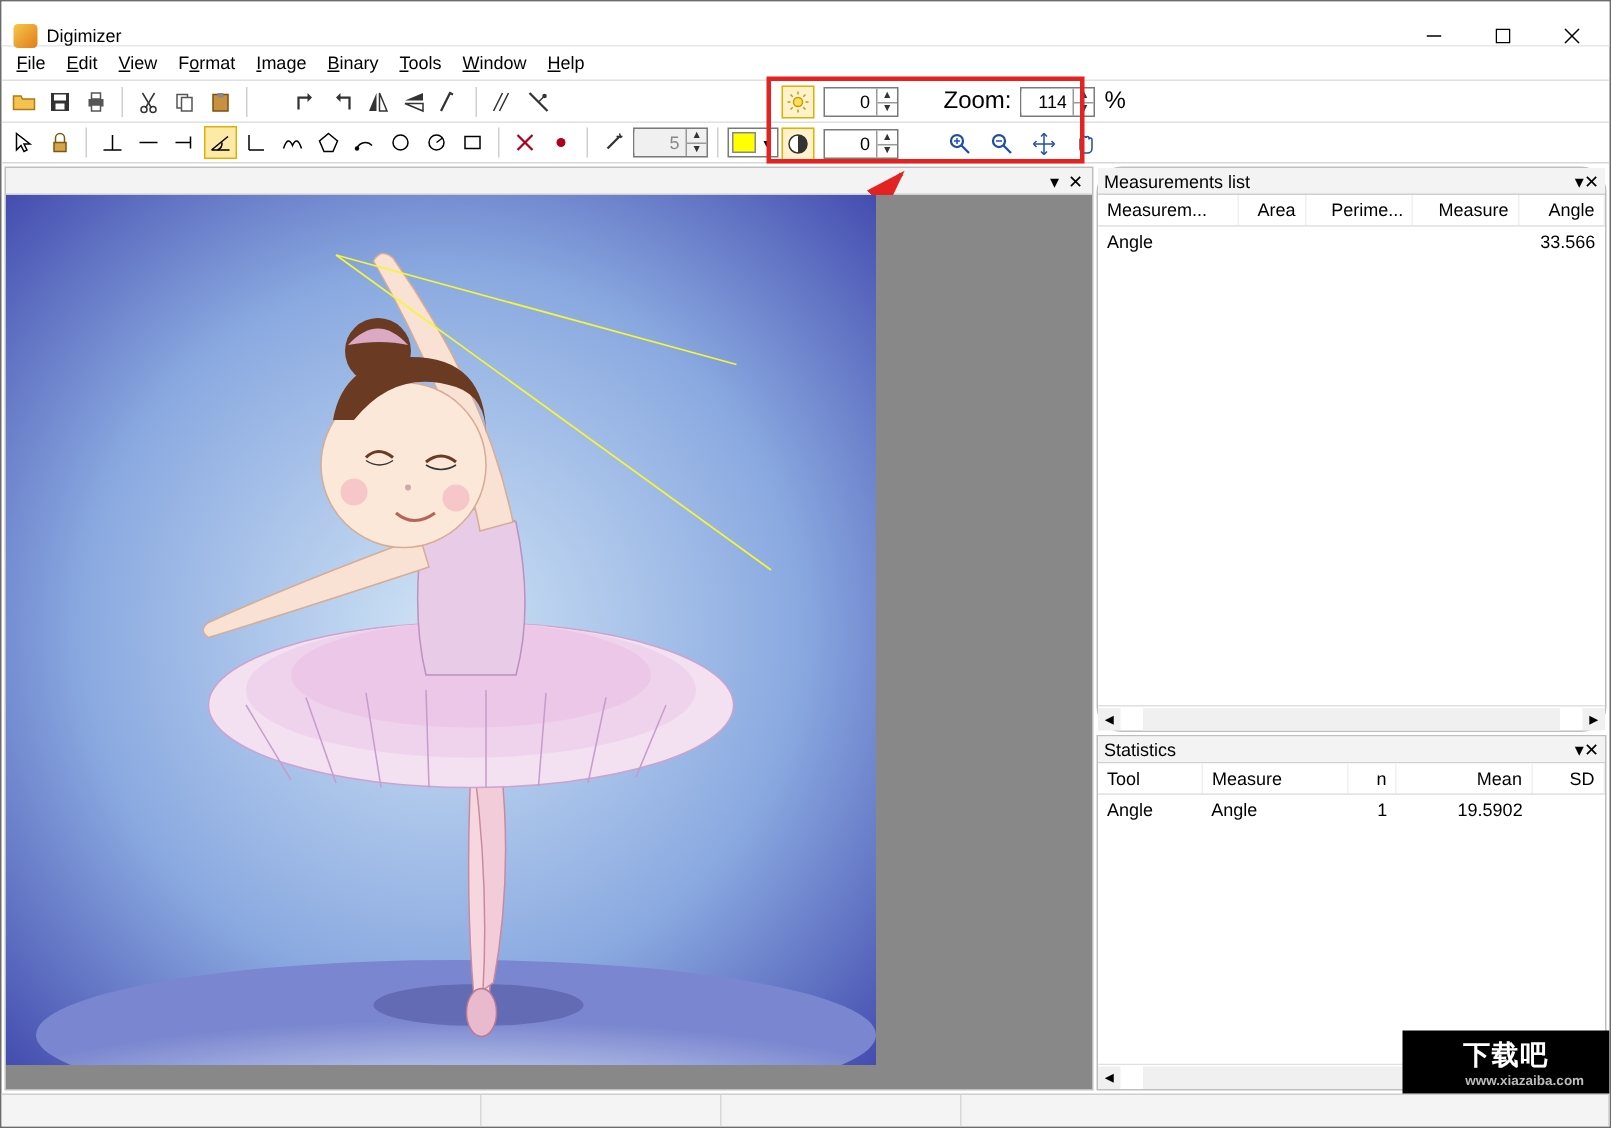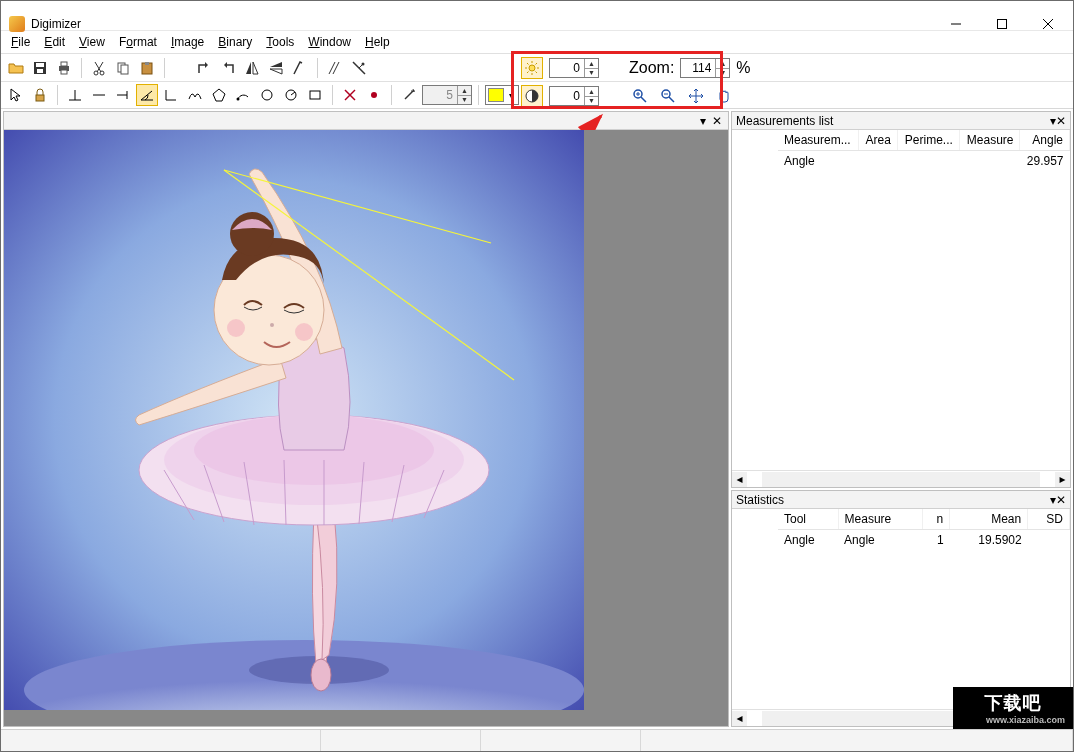--- a/index.html
+++ b/index.html
@@ -32,31 +32,31 @@
   .canvaswrap { flex:1; display:flex; flex-direction:column; border:1px solid #bfbfbf; margin:2px; min-width:0;}
   .canvaswrap .hdr { height:18px; background:#f3f3f3; border-bottom:1px solid #d0d0d0; font-family: Consolas, monospace; font-size:12px; padding:2px 4px; display:flex; align-items:center;}
   .canvaswrap .hdr .sp{flex:1;}
   .hdr .mini { width:14px; height:14px; display:flex; align-items:center; justify-content:center;}
   .canvas { flex:1; background:#888; position:relative; overflow:hidden;}
   .img { position:absolute; left:0; top:0; width:580px; height:580px; }
   .rightcol { width:340px; display:flex; flex-direction:column; margin:2px 2px 2px 0; gap:2px;}
   .panel { border:1px solid #bfbfbf; display:flex; flex-direction:column;}
   .panel .phdr { height:18px; background:#f3f3f3; border-bottom:1px solid #d0d0d0; font-family: Consolas, monospace; font-size:12px; padding:2px 4px; display:flex; align-items:center;}
   .panel .phdr .sp{flex:1;}
-  .panel .body { flex:1; background:#fff; overflow:auto; position:relative;margin-left:46px;}
+  .panel .body { flex:1; background:#fff; overflow:auto; position:relative;}
   table.grid { width:100%; border-collapse:collapse;}
   table.grid th { text-align:left; font-weight:normal; padding:3px 6px; background:#fff; border-bottom:1px solid #e4e4e4; border-right:1px solid #f0f0f0; white-space:nowrap; font-size:12px;}
   table.grid th.r, table.grid td.r { text-align:right;}
   table.grid td { padding:3px 6px; font-size:12px; white-space:nowrap;}
   .hscroll { height:17px; border-top:1px solid #e0e0e0; display:flex; align-items:center;}
   .hscroll .track{flex:1; height:15px; background:#f0f0f0; margin:0 15px; position:relative;}
   .hscroll .ar{width:15px;height:15px;display:flex;align-items:center;justify-content:center;background:#f0f0f0;}
   .statusbar { height:22px; border-top:1px solid #d0d0d0; background:#f4f4f4; display:flex; align-items:center;}
   .statusbar .cell { border-right:1px solid #d8d8d8; height:100%; }
-  .watermark { position:absolute; right:0; bottom:22px; width:120px; height:42px; background:#000; color:#fff; display:flex; flex-direction:column; align-items:center; justify-content:center; font-weight:bold;}
+  .watermark { position:absolute; right:0; bottom:22px; width:138px; height:42px; background:#000; color:#fff; display:flex; flex-direction:column; align-items:center; justify-content:center; font-weight:bold;}
   .watermark .big{font-size:18px; letter-spacing:1px;}
   .watermark .sm{font-size:9px; color:#bbb;margin-left:25px;}
   .arrowline{position:absolute; pointer-events:none;}
   .lbl{font-size:16px;}
 </style>
 </head>
 <body>
 
 <div class="titlebar">
   <div class="icon"></div>
@@ -441,21 +441,21 @@
         <path d="M260 212 Q272 222 286 212" fill="none" stroke="#b4655a" stroke-width="2"></path>
         <circle cx="268" cy="195" r="2" fill="#caa"></circle>
 
         <line x1="220" y1="40" x2="487" y2="113" stroke="#f5f53a" stroke-width="1.2"></line>
         <line x1="220" y1="40" x2="510" y2="250" stroke="#f5f53a" stroke-width="1.2"></line>
       </svg>
     </div>
   </div>
 
   <div class="rightcol">
-    <div class="panel" style="flex:1.2;">
+    <div class="panel" style="flex:1.2;border-radius:17px;">
       <div class="phdr">
         <span>Measurements list</span>
         <span class="sp"></span>
         <span class="mini">▾</span>
         <span class="mini">✕</span>
       </div>
       <div class="body">
         <table class="grid">
           <thead>
               <tr>
@@ -465,21 +465,21 @@
             <th class="r">Measure</th>
             <th class="r">Angle</th>
           </tr>
             </thead>
           <tbody>
             <tr>
               <td>Angle</td>
               <td class="r"></td>
               <td class="r"></td>
               <td class="r"></td>
-              <td class="r">29.957</td>
+              <td class="r">33.566</td>
             </tr>
           </tbody>
         </table>
       </div>
       <div class="hscroll">
           <div class="ar">◂</div>
           <div class="track"></div>
           <div class="ar">▸</div>
         </div>
     </div>

